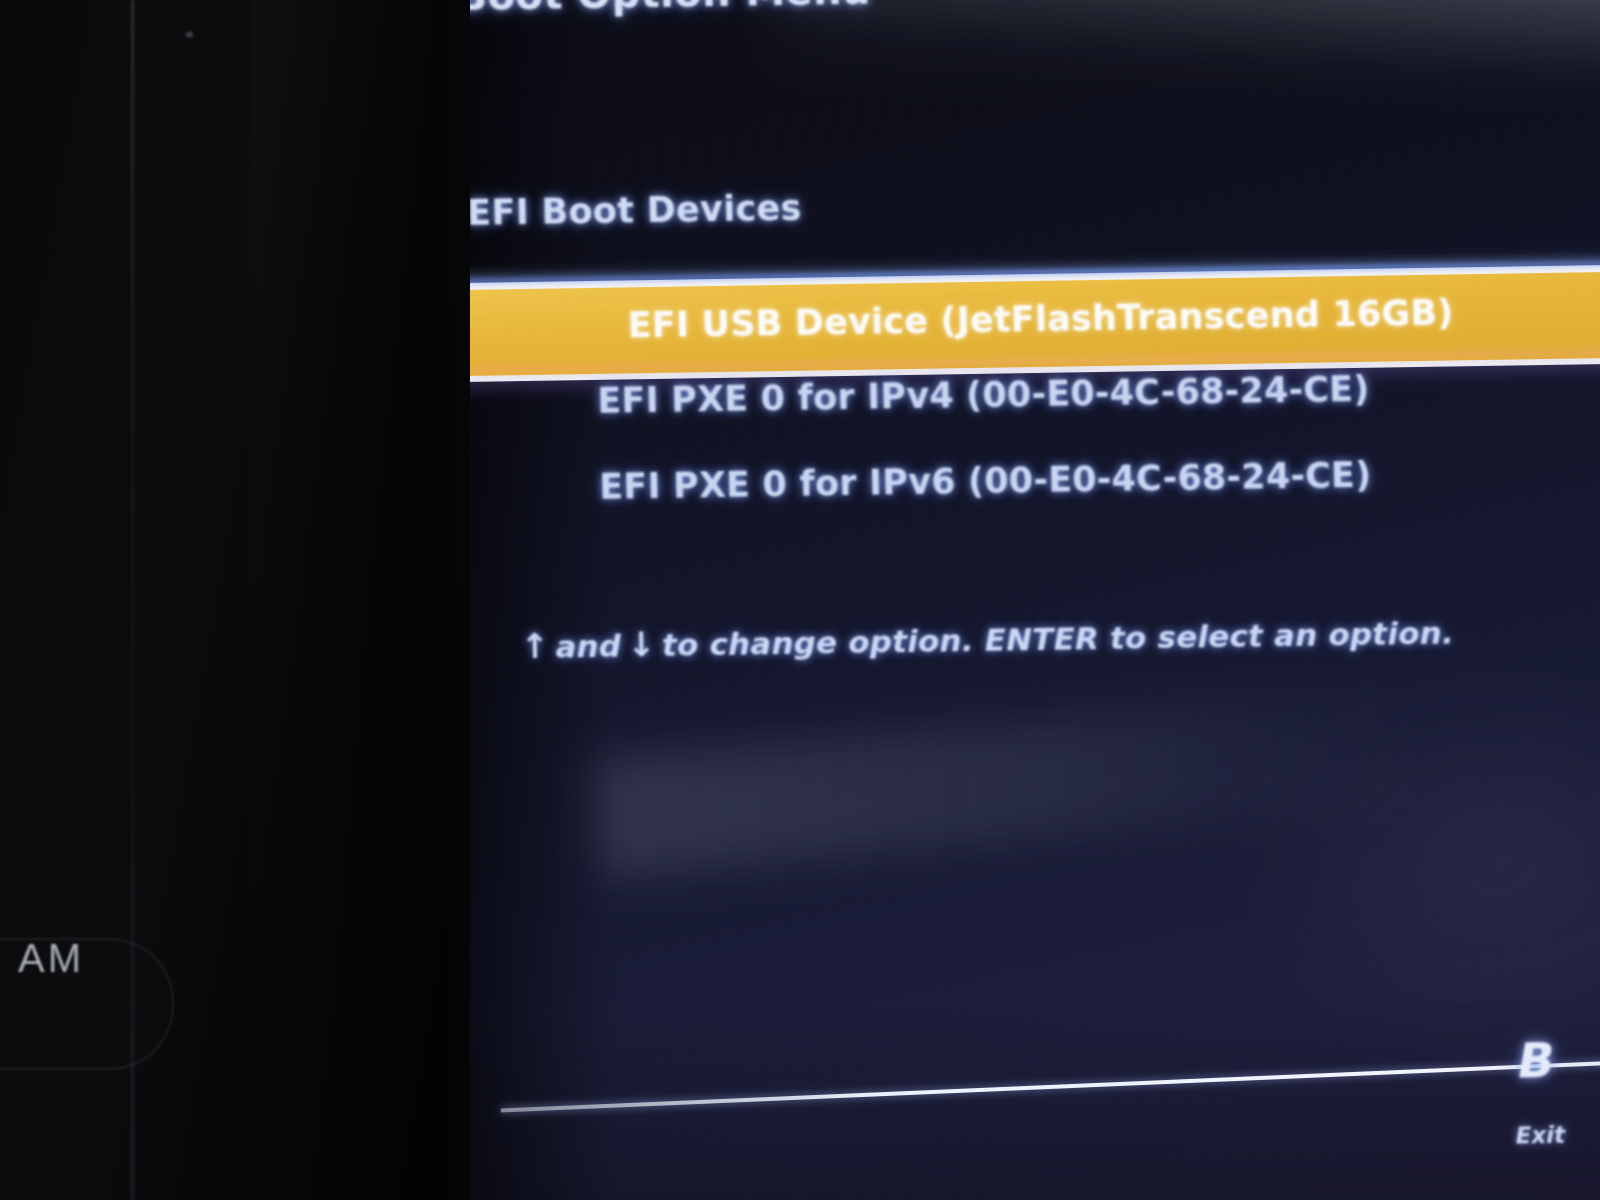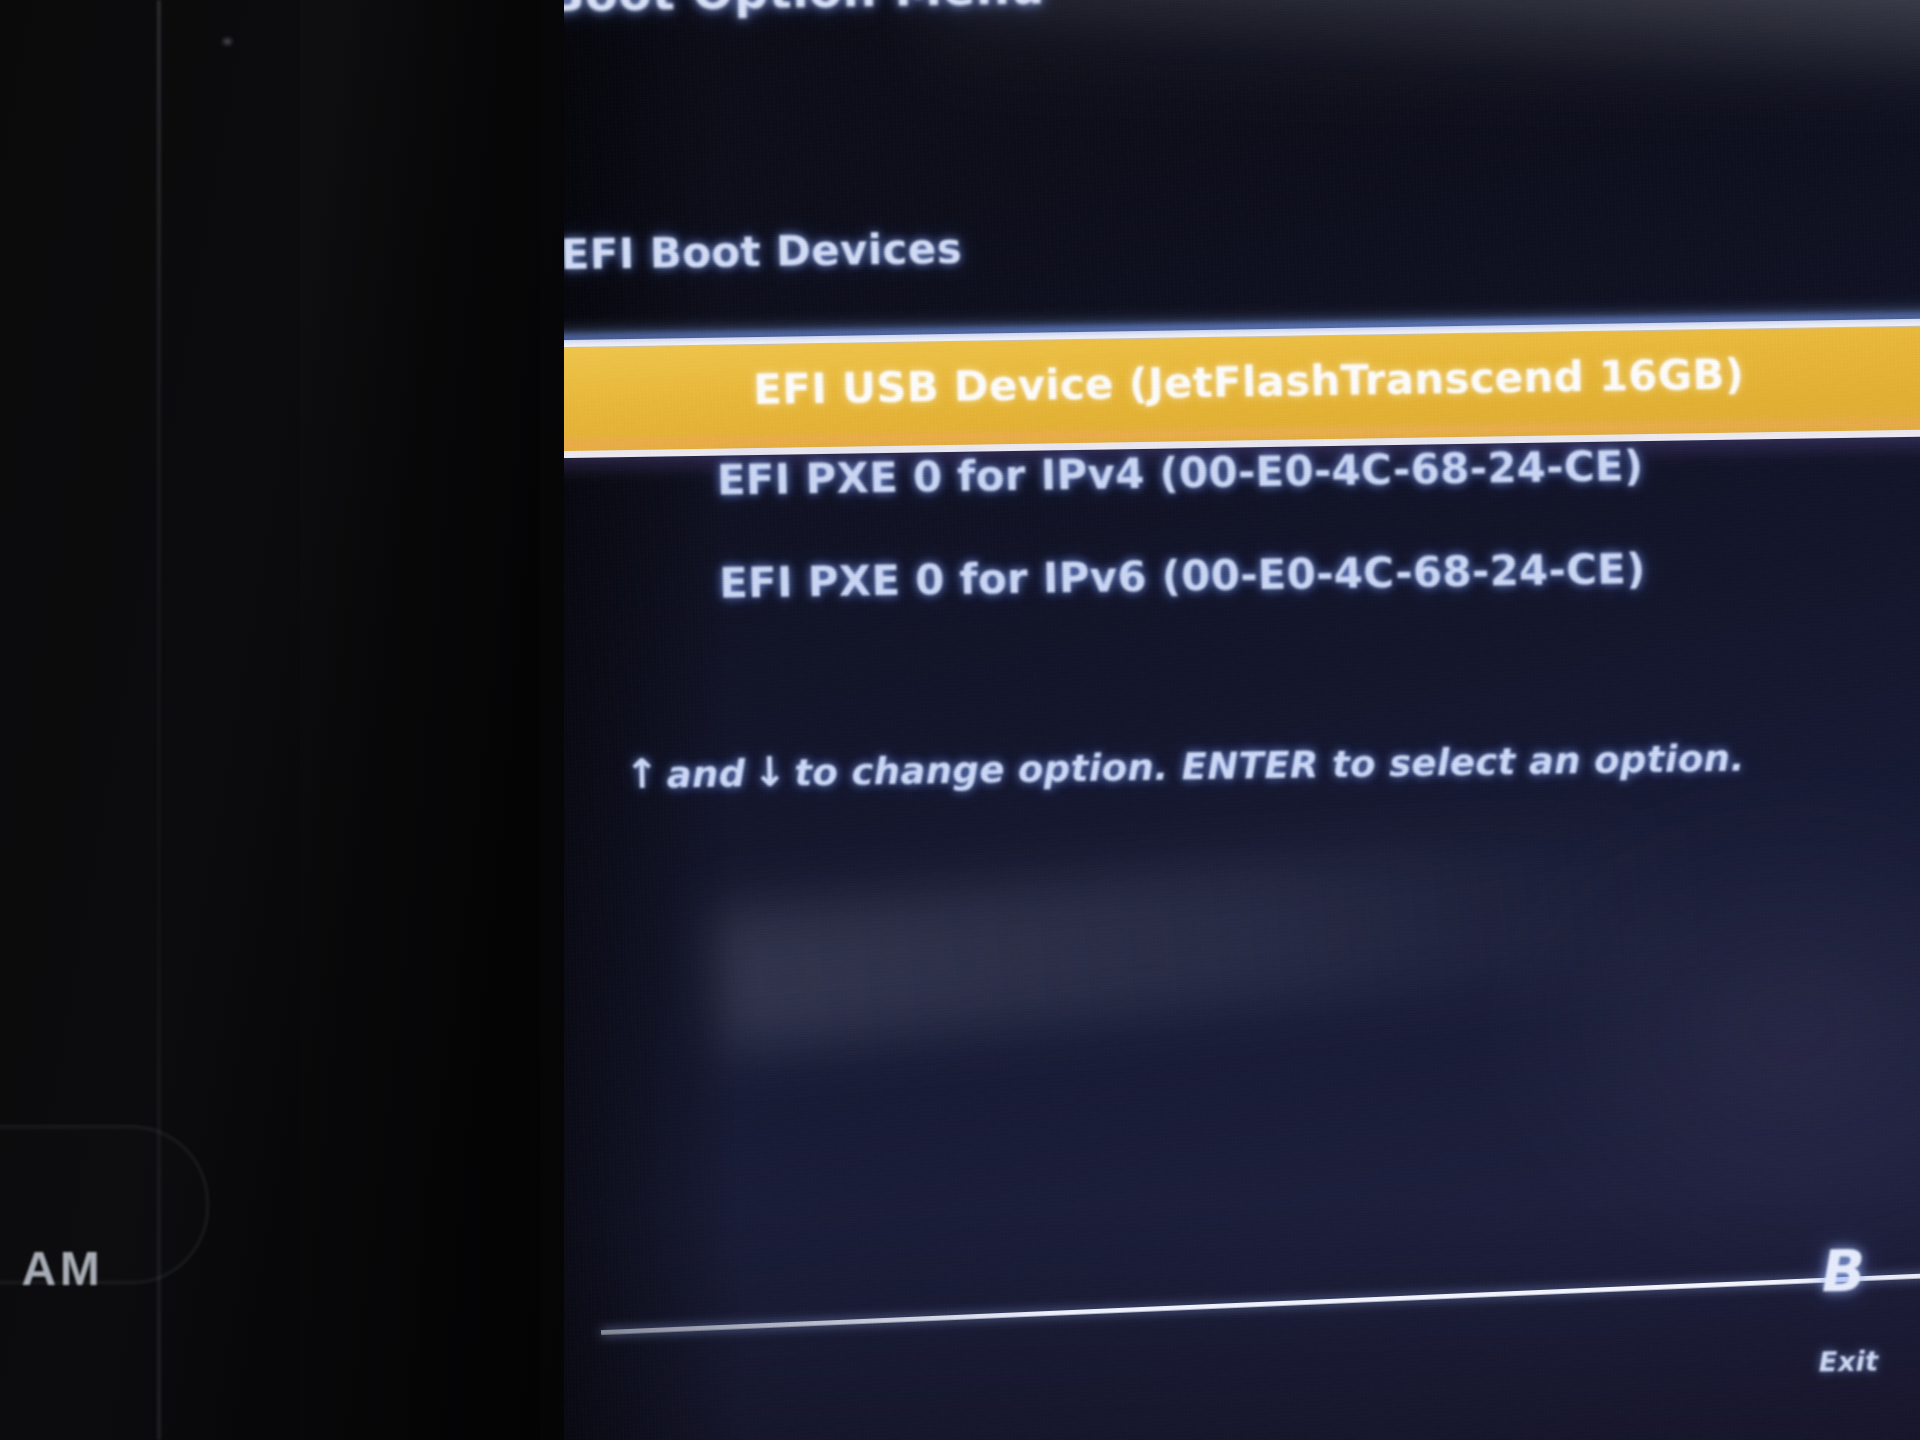--- a/index.html
+++ b/index.html
@@ -77,24 +77,24 @@
     height: 128px;
     border-radius: 64px;
     border: 2px solid rgba(116,124,136,0.17);
     background: rgba(255,255,255,0.008);
     filter: blur(1.2px);
     z-index: 8;
   }
   .bezel-label {
     position: absolute;
     left: 18px;
-    top: 1036px;
+    top: 936px;
     font-family: "Liberation Sans", sans-serif;
     font-size: 40px;
-    font-weight: 700;
+    font-weight: 400;
     letter-spacing: 3px;
     color: rgba(206,212,222,0.80);
     filter: blur(0.9px);
     z-index: 9;
   }
 
   
   #screen {
     position: absolute;
     left: 396px;

